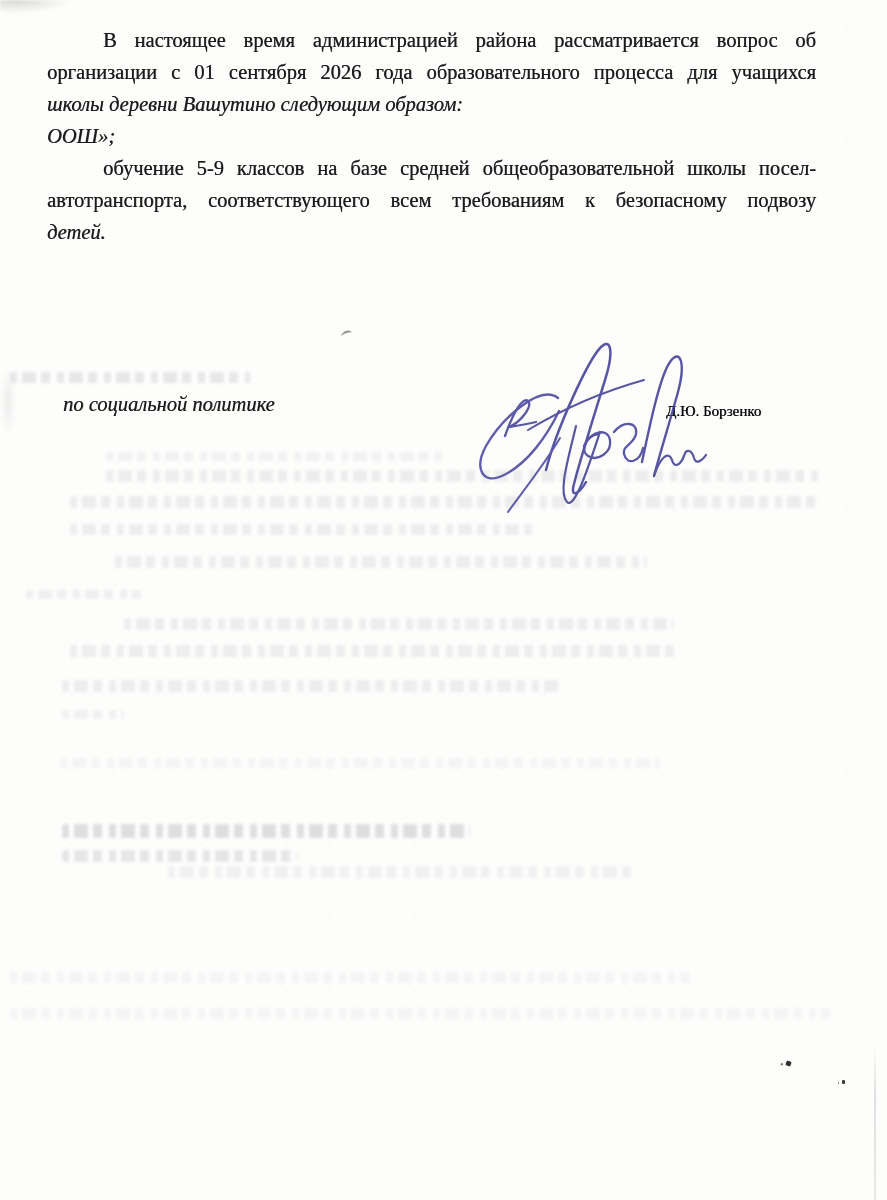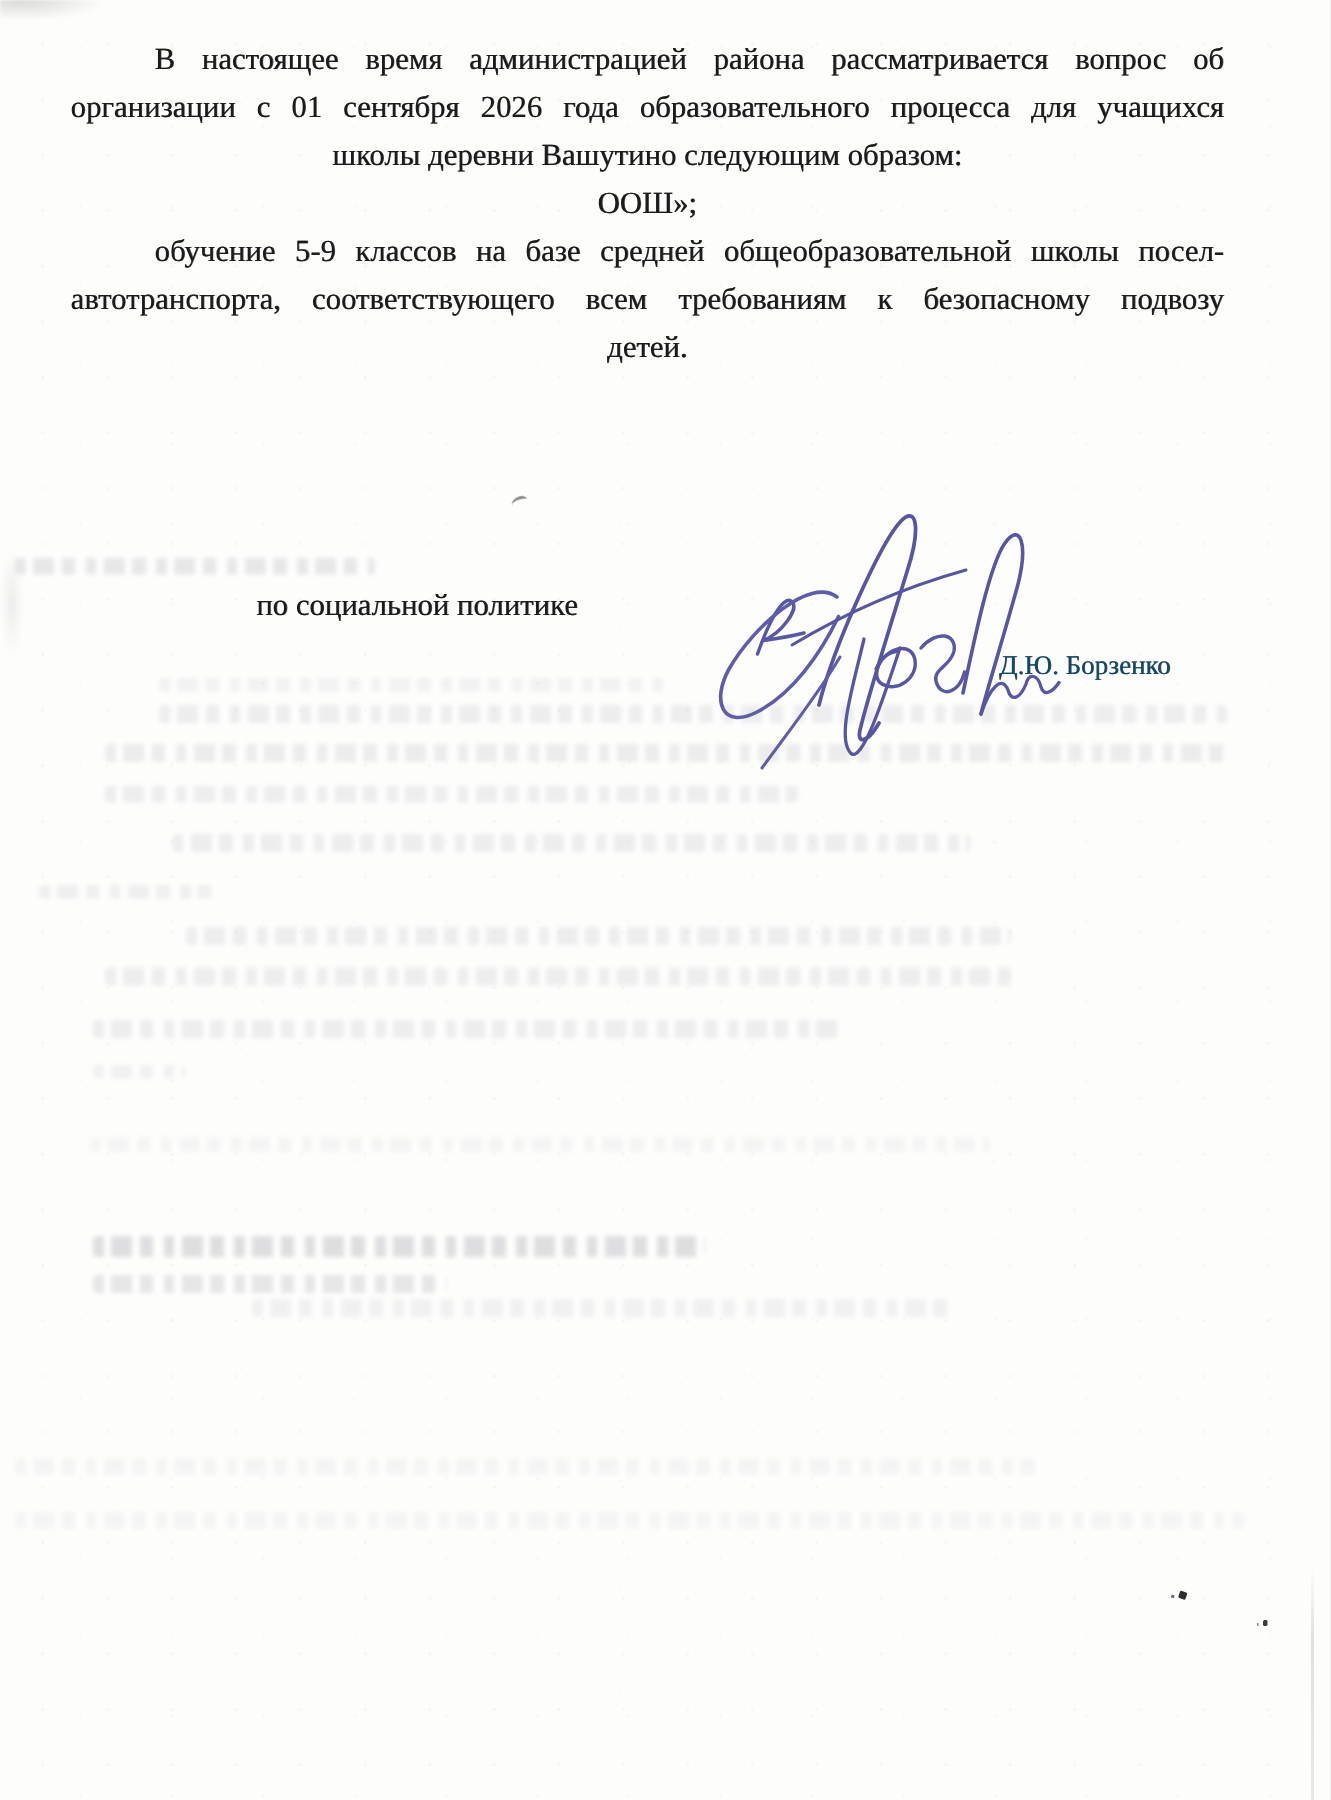--- a/index.html
+++ b/index.html
@@ -21,28 +21,28 @@
     background-position:7px 11px, 23px 5px, 40px 29px;
   }
   .content{position:absolute;left:47px;top:24px;width:769px;}
   .ln{
     font-size:20.5px;line-height:32px;height:32px;
     color:#1b1b1b;
     text-shadow:0.4px 0 0 rgba(27,27,27,.75);
     white-space:nowrap;
   }
   .jf{text-align:justify;text-align-last:justify;white-space:normal;}
-  .ll{text-align:center;}
+  .ll{text-align:left;font-style:italic;}
   .ind{text-indent:56px;}
 
   .position-text{position:absolute;left:63px;top:388px;width:430px;}
   .position-text .ln{white-space:nowrap;}
   .signer-name{
-    position:absolute;left:666px;top:428px;
-    font-size:18px;line-height:30px;color:#0c4a6e;
+    position:absolute;left:666px;top:396px;
+    font-size:15px;line-height:30px;color:#000000;
     text-shadow:0.4px 0 0 rgba(27,27,27,.75);
   }
 
   .signature-svg{position:absolute;left:458px;top:334px;pointer-events:none;}
 
   
   .g{
     position:absolute;border-radius:3px;pointer-events:none;
     background:repeating-linear-gradient(90deg,
       rgba(105,105,118,1) 0 7px, rgba(105,105,118,0) 7px 12px,

